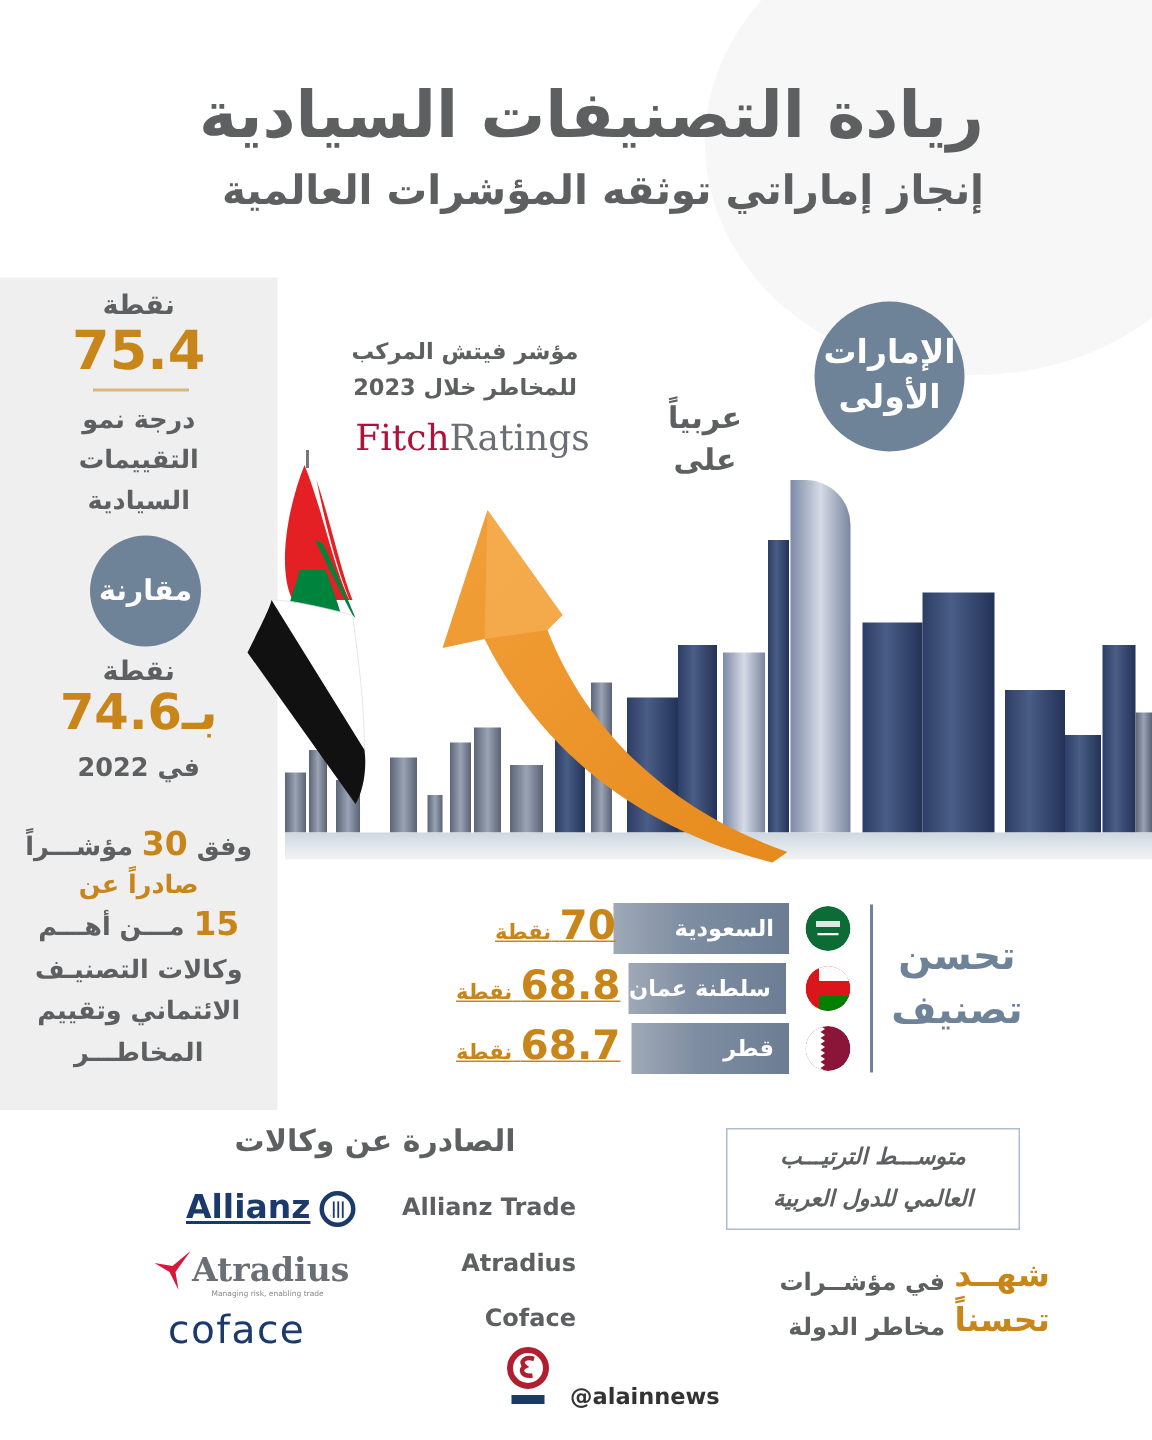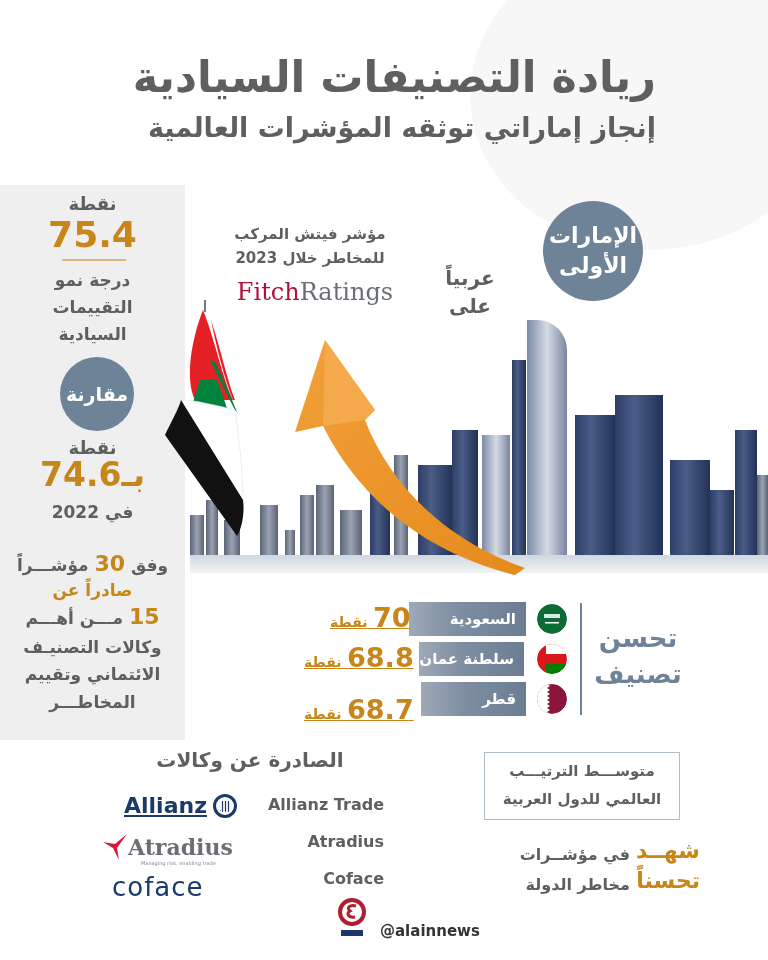--- a/index.html
+++ b/index.html
@@ -38,21 +38,21 @@
   .arrow { position: absolute; left: 295px; top: 340px; width: 230px; height: 240px; }
   .rank-bar { position: absolute; height: 34px; background: linear-gradient(90deg, #9fa9b7, #7f8ea2 40%, #6c7d93); color: #fff; font-weight: bold; font-size: 15px; direction: rtl; display: flex; align-items: center; padding-right: 10px; }
   .rank-flag { position: absolute; width: 30px; height: 30px; border-radius: 50%; overflow: hidden; }
   .rank-val { position: absolute; text-align: left; white-space: nowrap; direction: rtl; color: #c8861a; font-weight: bold; text-decoration: underline; }
   .rank-val .num { font-size: 27px; }
   .rank-val .unit { font-size: 14px; }
   .vline { position: absolute; left: 580px; top: 603px; width: 2px; height: 112px; background: #6e8398; }
   .improve { position: absolute; left: 592px; top: 620px; width: 92px; text-align: center; font-size: 26px; font-weight: bold; line-height: 36px; color: #6e8398; direction: rtl; }
 
   
-  .avg-box { position: absolute; left: 484px; top: 752px; width: 196px; height: 68px; border: 1.5px solid #aebdcc; background: #fff; text-align: center; direction: rtl; font-weight: bold; font-size: 15px; line-height: 28px; color: #5e5f61; padding-top: 4px; }
+  .avg-box { position: absolute; left: 484px; top: 752px; width: 196px; height: 68px; border: 1.5px solid #aebdcc; background: #fff; text-align: center; direction: rtl; font-weight: bold; font-size: 15px; line-height: 28px; color: #5e5f61; padding-top: 4px; font-style: italic; }
   .witness { position: absolute; left: 640px; top: 836px; width: 60px; text-align: center; font-size: 22px; font-weight: bold; line-height: 30px; color: #c8861a; direction: rtl; }
   .witness-desc { position: absolute; left: 480px; top: 840px; width: 150px; text-align: right; font-size: 16px; font-weight: bold; line-height: 30px; color: #5e5f61; direction: rtl; }
 
   
   .agency-title { position: absolute; left: 150px; top: 748px; width: 200px; text-align: center; font-size: 20px; font-weight: bold; color: #5e5f61; direction: rtl; }
   .agency-name { position: absolute; right: 384px; font-size: 16px; font-weight: bold; color: #5e5f61; text-align: right; white-space: nowrap; }
   .logo-allianz { position: absolute; left: 124px; top: 793px; font-size: 22px; font-weight: bold; color: #1b3a6b; display: flex; align-items: center; gap: 6px; text-decoration: underline; }
   .logo-allianz .ring { width: 24px; height: 24px; border: 3px solid #1b3a6b; border-radius: 50%; display: flex; align-items: center; justify-content: center; font-size: 11px; letter-spacing: -1px; }
   .logo-atradius { position: absolute; left: 103px; top: 832px; }
   .logo-atradius .name { font-family: "DejaVu Serif", serif; font-size: 22px; font-weight: bold; color: #6a6f75; position: absolute; left: 25px; top: 2px; white-space: nowrap; }
@@ -202,21 +202,21 @@
   </div>
 <svg class="rank-flag" style="left:537px;top:684px;" viewBox="0 0 30 30">
   <clipPath id="qc">
       <circle cx="15" cy="15" r="15"></circle>
     </clipPath>
   <g clip-path="url(#qc)">
     <rect width="30" height="30" fill="#8a1538"></rect>
     <path d="M0 0 L10 0 L13 2 L10 4 L13 6 L10 8 L13 10 L10 12 L13 14 L10 16 L13 18 L10 20 L13 22 L10 24 L13 26 L10 28 L13 30 L0 30 Z" fill="#fff"></path>
   </g>
 </svg>
-<div class="rank-val" style="left:304px;top:682px;margin-top:12px;">
+<div class="rank-val" style="left:304px;top:682px;">
   <span class="num">68.7</span> <span class="unit">نقطة</span>
 </div>
 
 <div class="avg-box">
   <div>متوســـط الترتيـــب</div>
   <div>العالمي للدول العربية</div>
 </div>
 
 <div class="witness">
   <div>شهــد</div>

